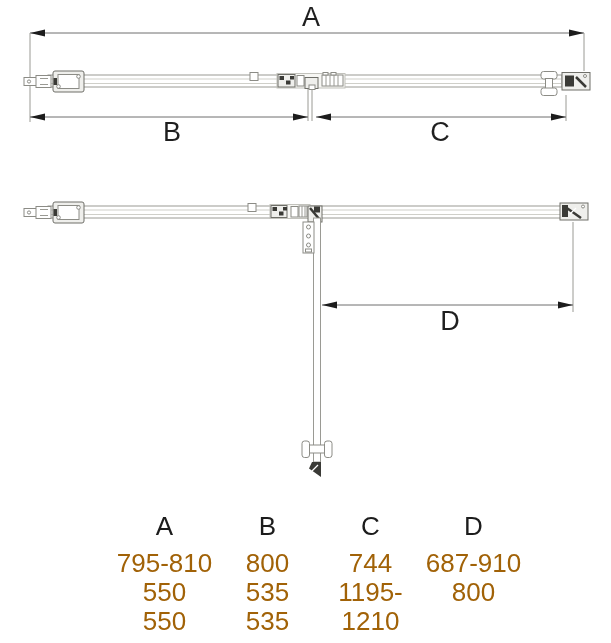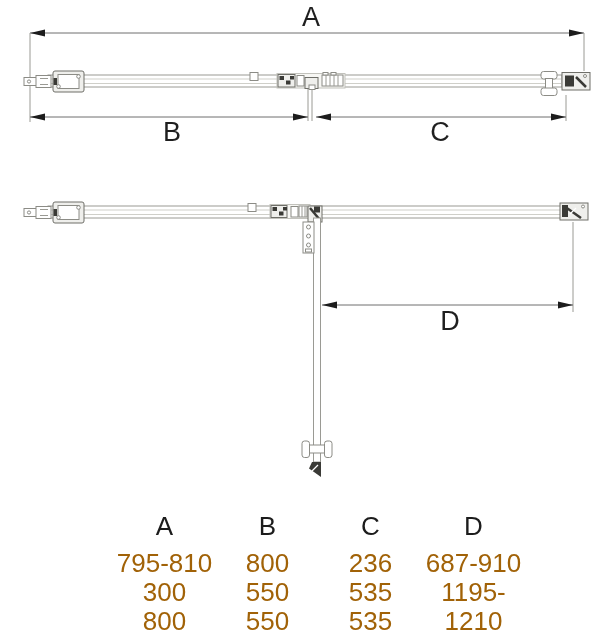--- a/index.html
+++ b/index.html
@@ -217,23 +217,22 @@
   <div class="table-head">
     <span>A</span>
     <span>B</span>
     <span>C</span>
     <span>D</span>
   </div>
 
   <div class="table-body">
     <span>795-810</span>
     <span>800</span>
-    <span>236</span>
+    <span>744</span>
     <span>687-910</span>
-    <span>300</span>
     <span>550</span>
     <span>535</span>
     <span>1195-1210</span>
     <span>800</span>
     <span>550</span>
     <span>535</span>
   </div>
 
 </div>
 

